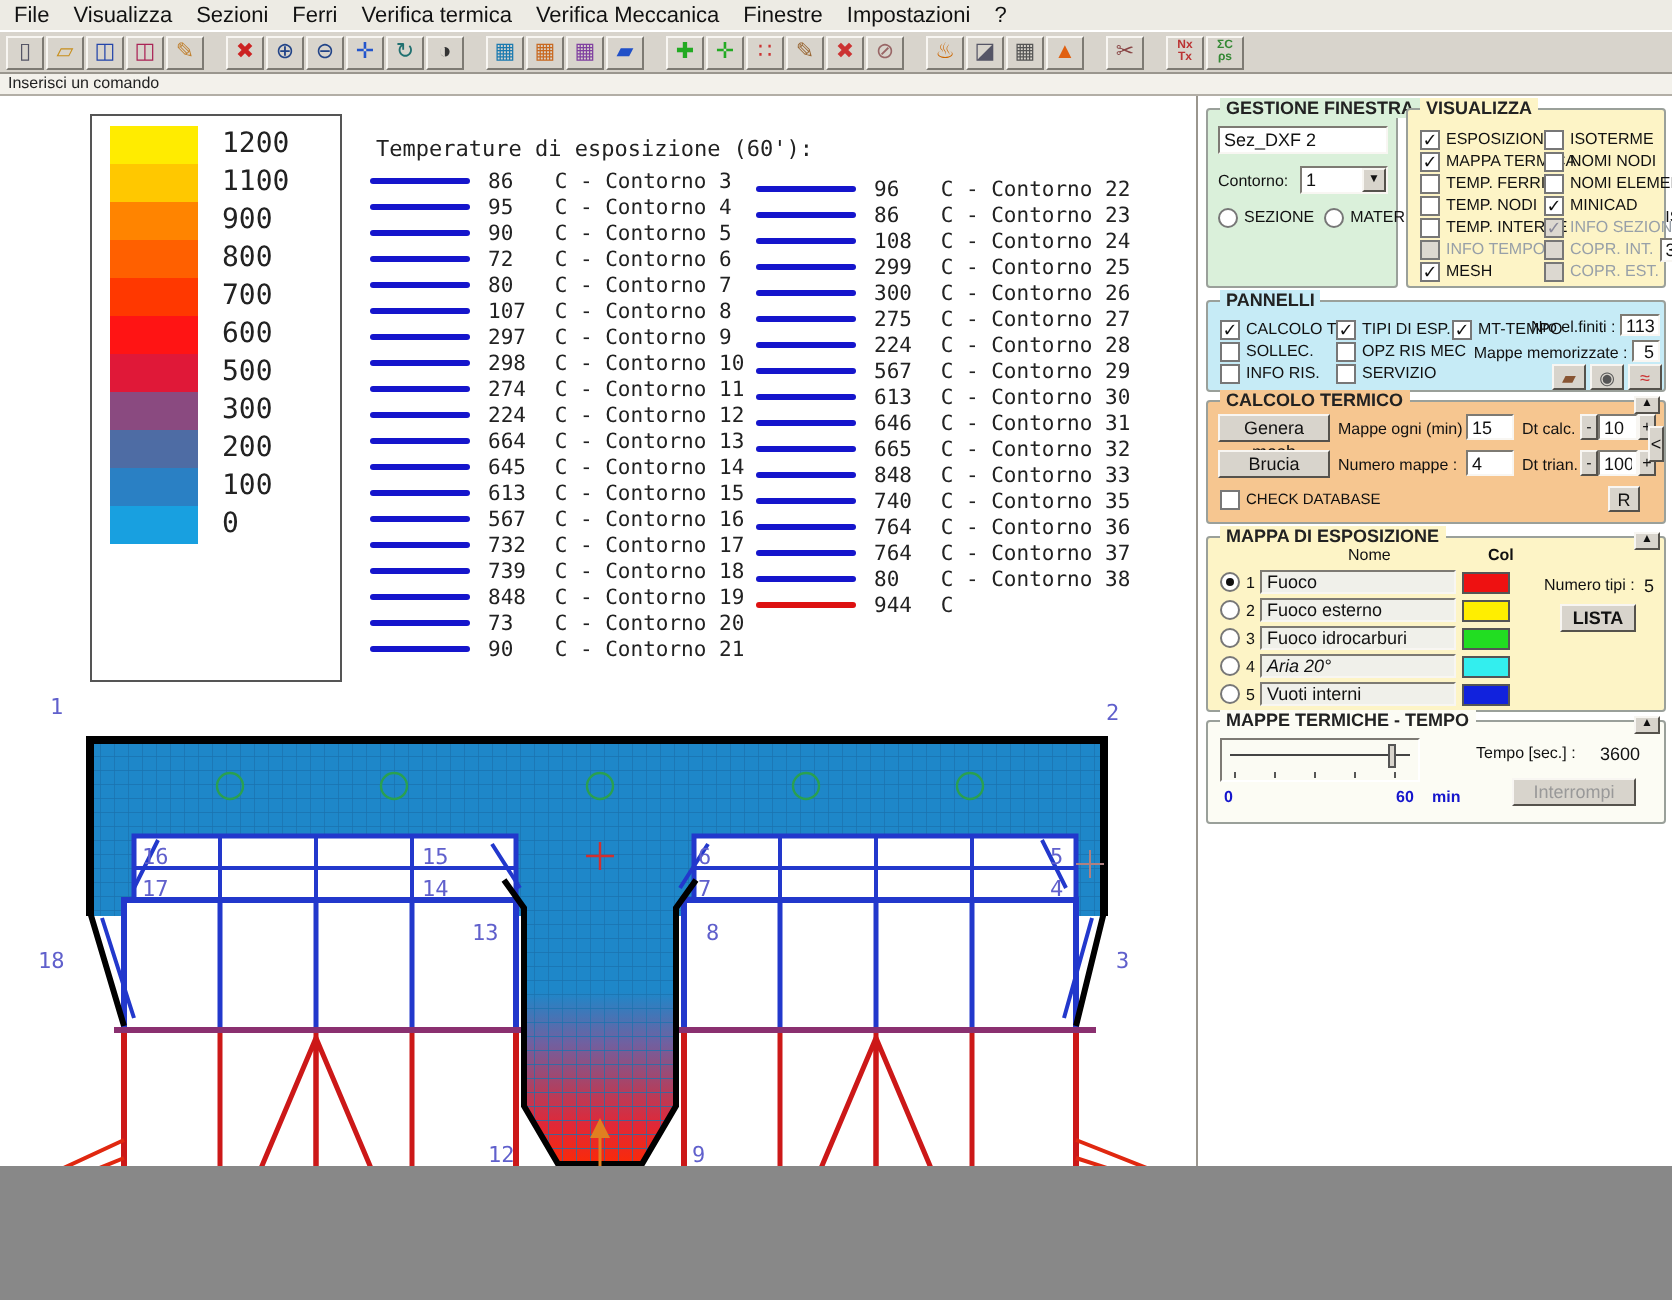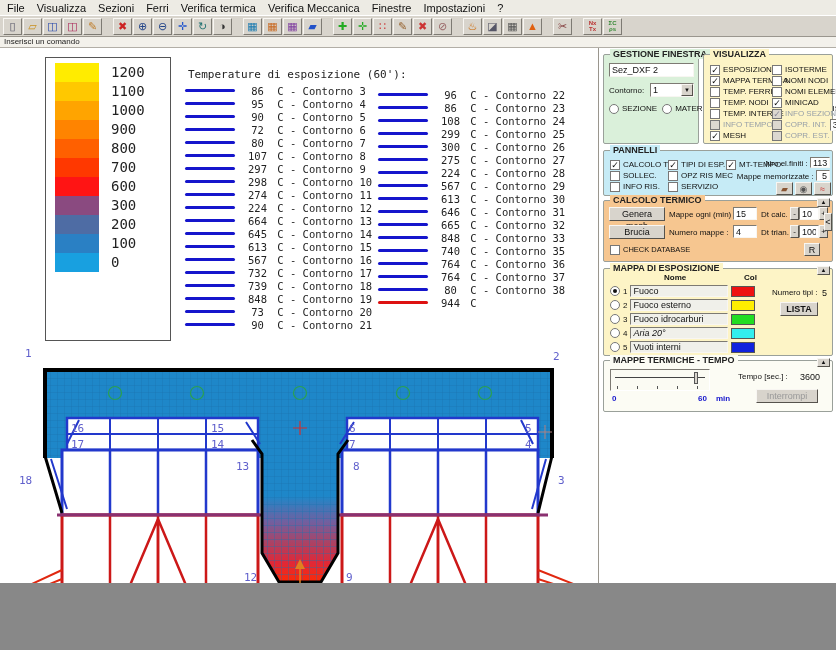--- a/index.html
+++ b/index.html
@@ -24,21 +24,21 @@
   background:#fff;padding:5px 0 0 9px}
 .lg-row{display:flex;height:19px;align-items:stretch}
 .lg-sw{width:44px}
 .lg-val{margin-left:12px;font:14px "DejaVu Sans Mono",monospace;line-height:19px;color:#222}
 #exp-title{position:absolute;left:188px;top:20px;font:11px "DejaVu Sans Mono",monospace;color:#222}
 .exp-col{position:absolute;font:10.5px "DejaVu Sans Mono",monospace;color:#222}
 #exp-col1{left:185px;top:36px}
 #exp-col2{left:378px;top:40px}
 .exp-row{display:flex;align-items:center;height:13px;white-space:nowrap}
 .exp-dash{width:50px;height:3px;border-radius:2px;margin-right:9px}
-.exp-val{display:inline-block;width:27px;text-align:center}
+.exp-val{display:inline-block;width:27px;text-align:left}
 .nl{font:11px "DejaVu Sans Mono",monospace;fill:#6060cc}
 
 #rightpanel{position:absolute;left:598px;top:48px;width:238px;height:585px;background:#fff;
   border-left:1px solid #9a968e;font-size:8px}
 .grp{position:absolute;border:1px solid #9aa09a;border-radius:2px}
 .ttl{position:absolute;top:-6px;left:6px;padding:0 3px;font-weight:bold;font-size:9px;color:#222;background:inherit;white-space:nowrap}
 .cbrow{display:flex;align-items:center;gap:3px;height:11px;white-space:nowrap;font-size:8px}
 .cbx{width:10px;height:10px;flex:none;background:#fff;border:1px solid #777;
   font-size:9px;line-height:8px;text-align:center;color:#111}
 .cbx.dis{background:#dcd8d0;color:#889}
@@ -204,38 +204,38 @@
     <div id="legend">
         <div class="lg-row">
           <span class="lg-sw" style="background: rgb(255, 236, 0);"></span>
           <span class="lg-val">1200</span>
         </div>
         <div class="lg-row">
           <span class="lg-sw" style="background: rgb(255, 200, 0);"></span>
           <span class="lg-val">1100</span>
         </div>
         <div class="lg-row">
-          <span class="lg-sw" style="background: rgb(255, 164, 0);"></span>
-          <span class="lg-val">1000</span>
-        </div>
-        <div class="lg-row">
           <span class="lg-sw" style="background: rgb(255, 132, 0);"></span>
           <span class="lg-val">900</span>
         </div>
         <div class="lg-row">
           <span class="lg-sw" style="background: rgb(255, 96, 0);"></span>
           <span class="lg-val">800</span>
         </div>
         <div class="lg-row">
           <span class="lg-sw" style="background: rgb(255, 56, 0);"></span>
           <span class="lg-val">700</span>
         </div>
         <div class="lg-row">
           <span class="lg-sw" style="background: rgb(255, 20, 20);"></span>
           <span class="lg-val">600</span>
+        </div>
+        <div class="lg-row">
+          <span class="lg-sw" style="background: rgb(224, 24, 56);"></span>
+          <span class="lg-val">500</span>
         </div>
         <div class="lg-row">
           <span class="lg-sw" style="background: rgb(138, 74, 128);"></span>
           <span class="lg-val">300</span>
         </div>
         <div class="lg-row">
           <span class="lg-sw" style="background: rgb(78, 108, 164);"></span>
           <span class="lg-val">200</span>
         </div>
         <div class="lg-row">
@@ -696,21 +696,21 @@
       <div class="cbrow abs" style="left:6px;top:43px">
         <span class="cbx"></span>
         <span class="lbl" style="font-size:7.5px">CHECK DATABASE</span>
       </div>
       <span class="btn abs" style="left:200px;top:42px;width:16px;height:13px">R</span>
     </div>
 
     <div class="grp" id="grp-tipi">
       <span class="ttl">MAPPA DI ESPOSIZIONE</span>
       <span class="btn scrollup">▲</span>
-      <span class="abs" style="left:60px;top:4px;font-weight:bold">Nome</span>
+      <span class="abs" style="left:70px;top:4px;font-weight:normal">Nome</span>
       <span class="abs" style="left:140px;top:4px;font-weight:bold">Col</span>
       <div class="abs" id="tipi-rows" style="left:6px;top:15px;width:160px">
           <div class="cbrow" style="height: 14px;">
             <span class="rdo on"></span>
             <span>1</span>
             <input class="inp" value="Fuoco" style="width: 98px; height: 12px; background: rgb(240, 240, 234);">
             <span class="swatch" style="background: rgb(238, 17, 17);"></span>
           </div>
           <div class="cbrow" style="height: 14px;">
             <span class="rdo"></span>

